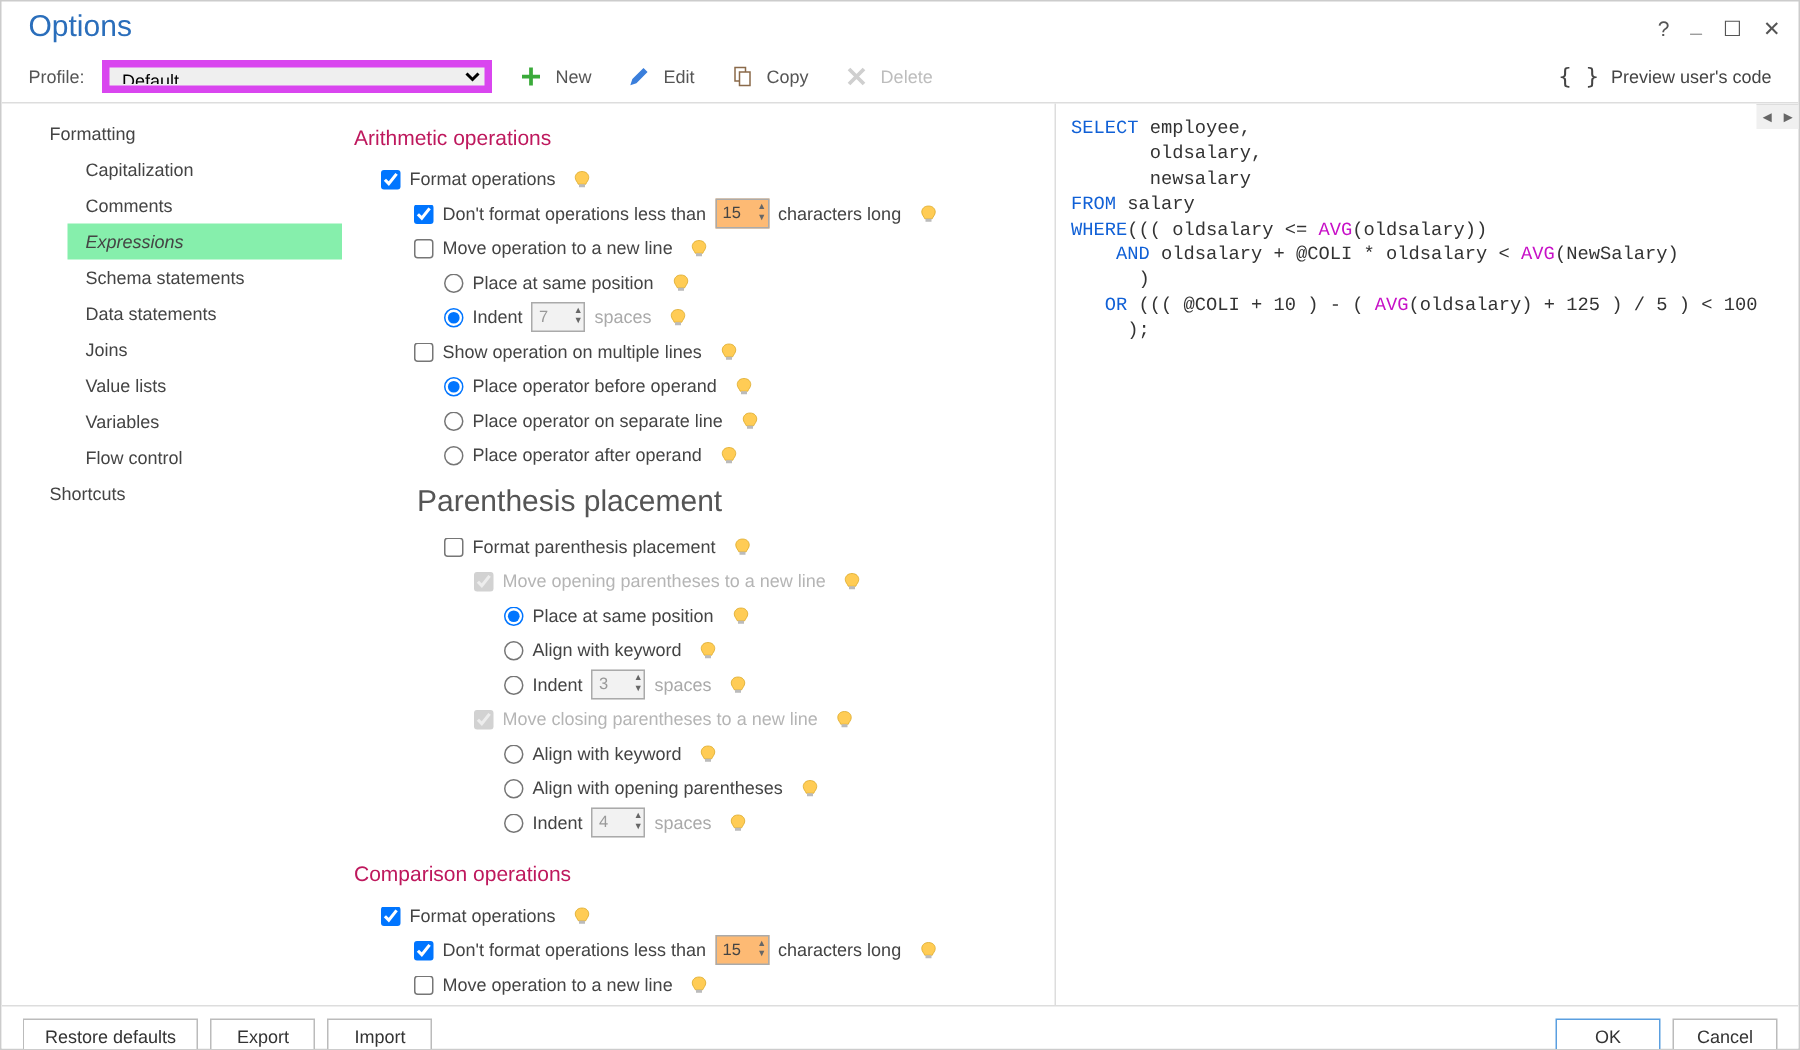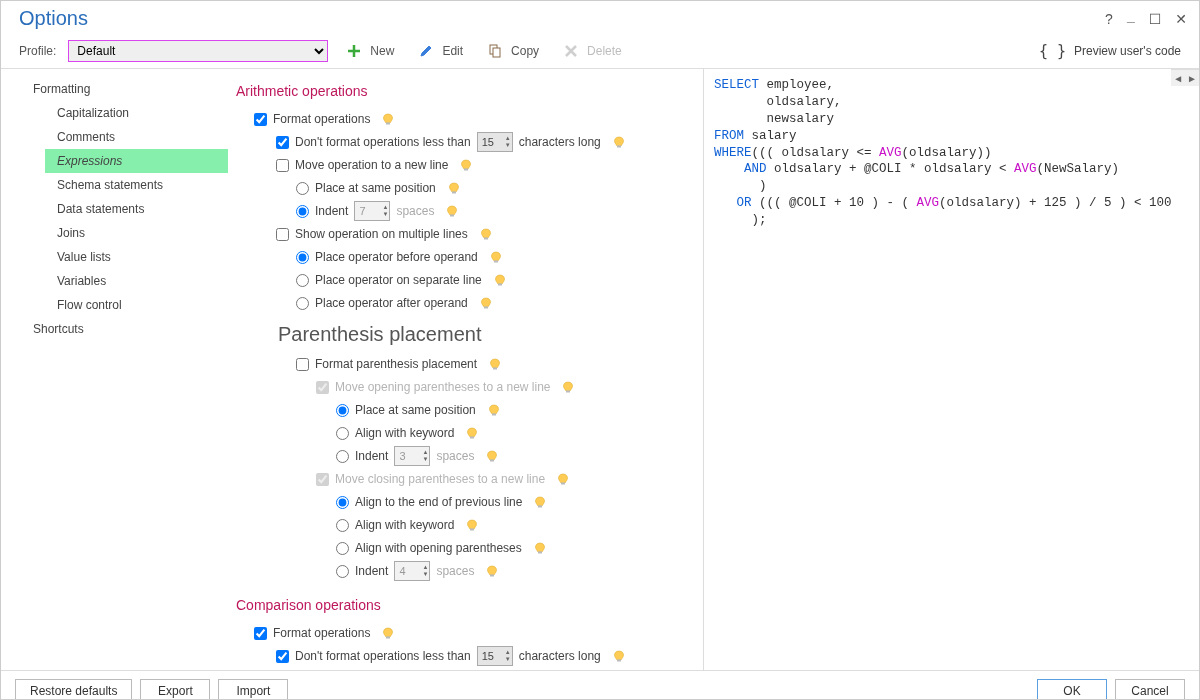--- a/index.html
+++ b/index.html
@@ -3,21 +3,21 @@
 <meta charset="utf-8">
 <style>
   * { box-sizing: border-box; margin: 0; padding: 0; }
   body { font-family: "Segoe UI", Tahoma, sans-serif; font-size: 12px; color: #444; background: #fff; width: 1200px; height: 700px; overflow: hidden; border: 1px solid #ccc; position: relative; }
   .titlebar { display: flex; align-items: center; justify-content: space-between; padding: 6px 12px 0 18px; }
   .title { font-size: 20px; color: #2a6ebb; font-weight: 400; }
   .winbtns { display: flex; gap: 14px; align-items: center; color: #555; }
   .winbtns span { cursor: default; font-size: 14px; line-height: 1; }
   .toolbar { display: flex; align-items: center; gap: 12px; padding: 10px 18px 6px 18px; border-bottom: 1px solid #ddd; }
   .profile-label { color: #555; }
-  .profile-select { width: 260px; height: 22px; border: 1px solid #d946ef; font-size: 12px; padding: 1px 4px; }
+  .profile-select { width: 260px; height: 22px; border: 5px solid #d946ef; font-size: 12px; padding: 1px 4px; }
   .tbtn { display: flex; align-items: center; gap: 8px; color: #555; padding: 2px 6px; }
   .tbtn.disabled { color: #bdbdbd; }
   .tbtn .ico { width: 16px; height: 16px; display: inline-block; }
   .spacer { flex: 1; }
   .previewbtn { display: flex; align-items: center; gap: 8px; color: #444; }
   .braces { font-family: Consolas, monospace; font-size: 15px; color: #444; }
 
   .main { display: flex; height: 601px; padding-left: 12px; }
   .tree { width: 215px; padding: 8px 0 8px 8px; overflow: auto; }
   .tree-item { padding: 5px 8px 5px 12px; cursor: default; color: #444; }
@@ -28,21 +28,21 @@
   .settings { flex: 1; overflow-y: scroll; overflow-x: hidden; padding: 8px 24px 8px 8px; position: relative; }
   .section-title { font-size: 14px; color: #be185d; margin: 6px 0 10px 0; font-weight: 400; }
   .subsection-title { font-size: 20px; color: #555; margin: 10px 0 8px 0; font-weight: 400; padding-left: 42px; }
   .row { display: flex; align-items: center; gap: 6px; margin: 3px 0; min-height: 20px; }
   .i1 { padding-left: 18px; }
   .i2 { padding-left: 40px; }
   .i3 { padding-left: 60px; }
   .i4 { padding-left: 80px; }
   .i5 { padding-left: 100px; }
   input[type=checkbox], input[type=radio] { width: 13px; height: 13px; }
-  .numbox { width: 36px; height: 20px; border: 1px solid #aaa; display: inline-flex; align-items: center; justify-content: space-between; padding-left: 4px; font-size: 11px; background: #e5e5e5; }
+  .numbox { width: 36px; height: 20px; border: 1px solid #aaa; display: inline-flex; align-items: center; justify-content: space-between; padding-left: 4px; font-size: 11px; background: #fdba74; }
   .numbox.disabled { background: #f2f2f2; color: #999; }
   .spinners { display: flex; flex-direction: column; font-size: 6px; line-height: 7px; color: #666; padding-right: 1px; }
   .muted { color: #aaa; }
   .disabled-text { color: #b5b5b5; }
   .bulb { width: 12px; height: 12px; display: inline-block; margin-left: 6px; }
 
   .preview { width: 496px; border-left: 1px solid #ddd; display: flex; flex-direction: row; }
   .code { flex: 1; overflow: auto; font-family: Consolas, "Courier New", monospace; font-size: 12.5px; padding: 8px 10px; white-space: pre; color: #333; line-height: 1.35; }
   .kw { color: #1060d6; }
   .fn { color: #c710c7; }
@@ -291,29 +291,20 @@
       <span class="muted">spaces</span>
       <span class="bulb">
           <svg width="12" height="12">
             <use href="#bulb-ico"></use>
           </svg>
         </span>
     </div>
     <div class="row i4">
       <input type="checkbox" checked="" disabled="" style="">
       <span class="disabled-text">Move closing parentheses to a new line</span>
-      <span class="bulb">
-          <svg width="12" height="12">
-            <use href="#bulb-ico"></use>
-          </svg>
-        </span>
-    </div>
-    <div class="row i5">
-      <input type="radio" name="paren_c" checked="" style="">
-      <span>Align to the end of previous line</span>
       <span class="bulb">
           <svg width="12" height="12">
             <use href="#bulb-ico"></use>
           </svg>
         </span>
     </div>
     <div class="row i5">
       <input type="radio" name="paren_c" style="">
       <span>Align with keyword</span>
       <span class="bulb">

